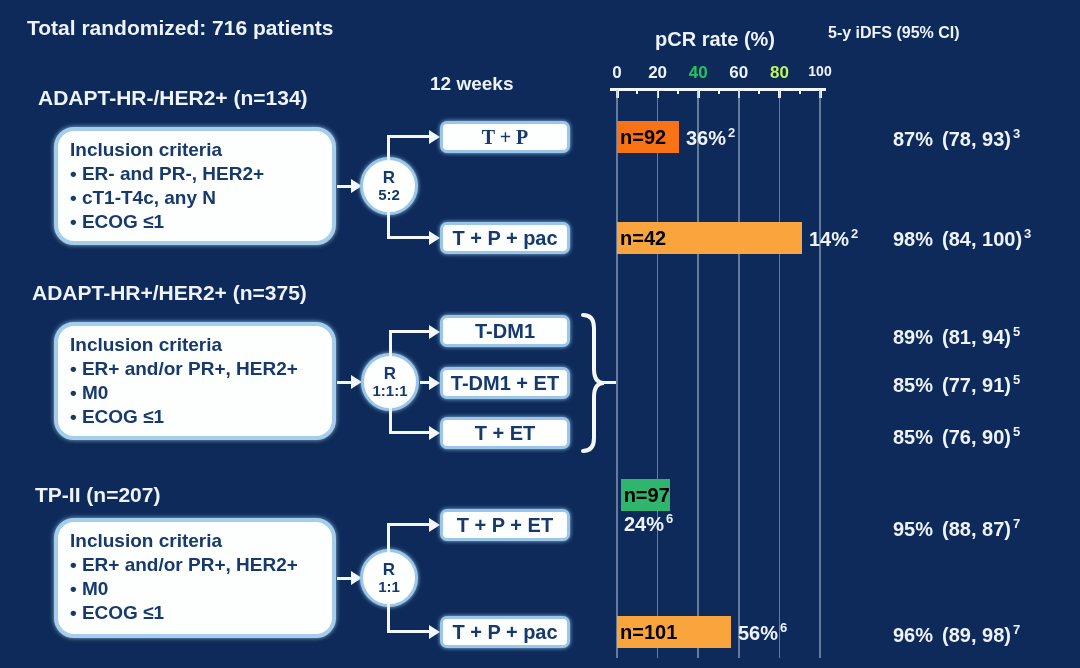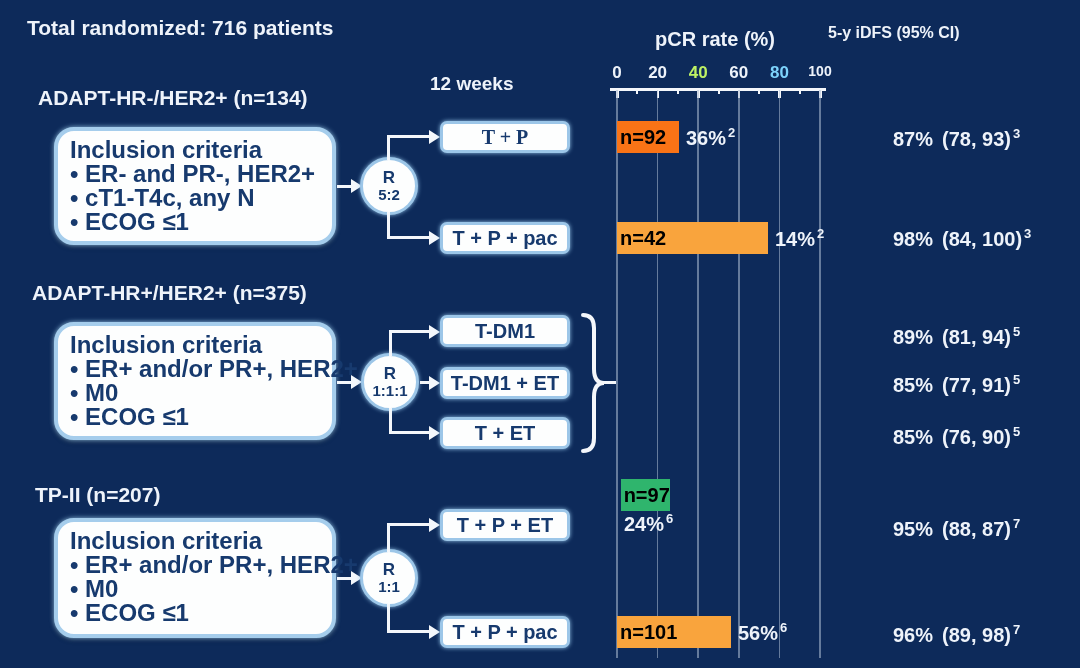--- a/index.html
+++ b/index.html
@@ -14,21 +14,21 @@
   .page-title { left: 27px; top: 16px; font-size: 21px; }
   .weeks { left: 430px; top: 73px; font-size: 19px; }
   .pcr-header { left: 600px; top: 28px; width: 230px; text-align: center; font-size: 20px; }
   .idfs-header { left: 828px; top: 24px; font-size: 16px; }
   .sec-title { font-size: 21px; color: #eef3fa; font-weight: bold; }
 
   .inc-box {
     position: absolute; left: 54px; width: 282px;
     background: #fdfefe; border: 4px solid #a5cdec; border-radius: 20px;
     box-shadow: 0 0 5px rgba(160,210,245,.9), 0 2px 5px rgba(0,0,0,.35);
-    color: #173a6e; font-size: 24px; font-weight: bold;
+    color: #173a6e; font-size: 19px; font-weight: bold;
     padding: 7px 6px 20px 12px; line-height: 24px; white-space: nowrap;
   }
   .rand {
     position: absolute; width: 58px; height: 58px; border-radius: 50%;
     background: #fdfefe; border: 3px solid #9cc6e8;
     box-shadow: 0 0 4px rgba(160,210,245,.9);
     color: #173a6e; font-weight: bold;
     display: flex; flex-direction: column; align-items: center; justify-content: center;
     line-height: 1.08;
   }
@@ -72,29 +72,29 @@
   <div class="axis-wrap">
     <div class="axis-base"></div>
   <div style="position: absolute; left: -18px; top: -25px; width: 36px; text-align: center; color: rgb(238, 243, 250); font-weight: bold; font-size: 17px;">0</div>
       <div style="position: absolute; left: -1px; top: 0px; width: 2.5px; height: 10px; background: rgb(244, 247, 251);"></div>
       <div style="position: absolute; left: 19.3px; top: 0px; width: 2px; height: 6px; background: rgb(244, 247, 251);"></div>
       <div style="position: absolute; left: -0.75px; top: 2px; width: 1.5px; height: 568px; background: rgba(174, 189, 211, 0.55);"></div>
       <div style="position: absolute; left: 22.6px; top: -25px; width: 36px; text-align: center; color: rgb(238, 243, 250); font-weight: bold; font-size: 17px;">20</div>
       <div style="position: absolute; left: 39.6px; top: 0px; width: 2.5px; height: 10px; background: rgb(244, 247, 251);"></div>
       <div style="position: absolute; left: 59.9px; top: 0px; width: 2px; height: 6px; background: rgb(244, 247, 251);"></div>
       <div style="position: absolute; left: 39.85px; top: 2px; width: 1.5px; height: 568px; background: rgba(174, 189, 211, 0.55);"></div>
-      <div style="position: absolute; left: 63.2px; top: -25px; width: 36px; text-align: center; color: #bef264; font-weight: bold; font-size: 17px;">40</div>
+      <div style="position: absolute; left: 63.2px; top: -25px; width: 36px; text-align: center; color: #22c55e; font-weight: bold; font-size: 17px;">40</div>
       <div style="position: absolute; left: 80.2px; top: 0px; width: 2.5px; height: 10px; background: rgb(244, 247, 251);"></div>
       <div style="position: absolute; left: 100.5px; top: 0px; width: 2px; height: 6px; background: rgb(244, 247, 251);"></div>
       <div style="position: absolute; left: 80.45px; top: 2px; width: 1.5px; height: 568px; background: rgba(174, 189, 211, 0.55);"></div>
       <div style="position: absolute; left: 103.8px; top: -25px; width: 36px; text-align: center; color: rgb(238, 243, 250); font-weight: bold; font-size: 17px;">60</div>
       <div style="position: absolute; left: 120.8px; top: 0px; width: 2.5px; height: 10px; background: rgb(244, 247, 251);"></div>
       <div style="position: absolute; left: 141.1px; top: 0px; width: 2px; height: 6px; background: rgb(244, 247, 251);"></div>
       <div style="position: absolute; left: 121.05px; top: 2px; width: 1.5px; height: 568px; background: rgba(174, 189, 211, 0.55);"></div>
-      <div style="position: absolute; left: 144.4px; top: -25px; width: 36px; text-align: center; color: #7dd3fc; font-weight: bold; font-size: 17px;">80</div>
+      <div style="position: absolute; left: 144.4px; top: -25px; width: 36px; text-align: center; color: #bef264; font-weight: bold; font-size: 17px;">80</div>
       <div style="position: absolute; left: 161.4px; top: 0px; width: 2.5px; height: 10px; background: rgb(244, 247, 251);"></div>
       <div style="position: absolute; left: 181.7px; top: 0px; width: 2px; height: 6px; background: rgb(244, 247, 251);"></div>
       <div style="position: absolute; left: 161.65px; top: 2px; width: 1.5px; height: 568px; background: rgba(174, 189, 211, 0.55);"></div>
       <div style="position: absolute; left: 185px; top: -25px; width: 36px; text-align: center; color: rgb(238, 243, 250); font-weight: bold; font-size: 14px;">100</div>
       <div style="position: absolute; left: 202px; top: 0px; width: 2.5px; height: 10px; background: rgb(244, 247, 251);"></div>
       <div style="position: absolute; left: 202.25px; top: 2px; width: 1.5px; height: 568px; background: rgba(174, 189, 211, 0.55);"></div>
     </div>
 
   <div class="abs sec-title" style="left:38px; top:86px;">ADAPT-HR-/HER2+ (n=134)</div>
 
@@ -123,21 +123,21 @@
   <div class="arm-box" style="top:121px;font-family:Liberation Serif, serif;">T + P</div>
   <div class="arm-box" style="top:222px;">T + P + pac</div>
 
   <div class="bar-row" style="top:121px;">
     <div class="bar" style="background: #f97316; width: 62px;">
       <span>n=92</span>
     </div>
     <div class="pct"><span>36%</span><sup>2</sup></div>
   </div>
   <div class="bar-row" style="top:222px;">
-    <div class="bar" style="background: rgb(249, 164, 61); width: 151px;">
+    <div class="bar" style="background: rgb(249, 164, 61); width: 185px;">
       <span>n=42</span>
     </div>
     <div class="pct"><span>14%</span><sup>2</sup></div>
   </div>
 
   <div class="outcome" style="top:126px;">
     <span>87%</span><span class="ci">(78, 93)</span><sup>3</sup>
   </div>
   <div class="outcome" style="top:226px;">
     <span>98%</span><span class="ci">(84, 100)</span><sup>3</sup>

